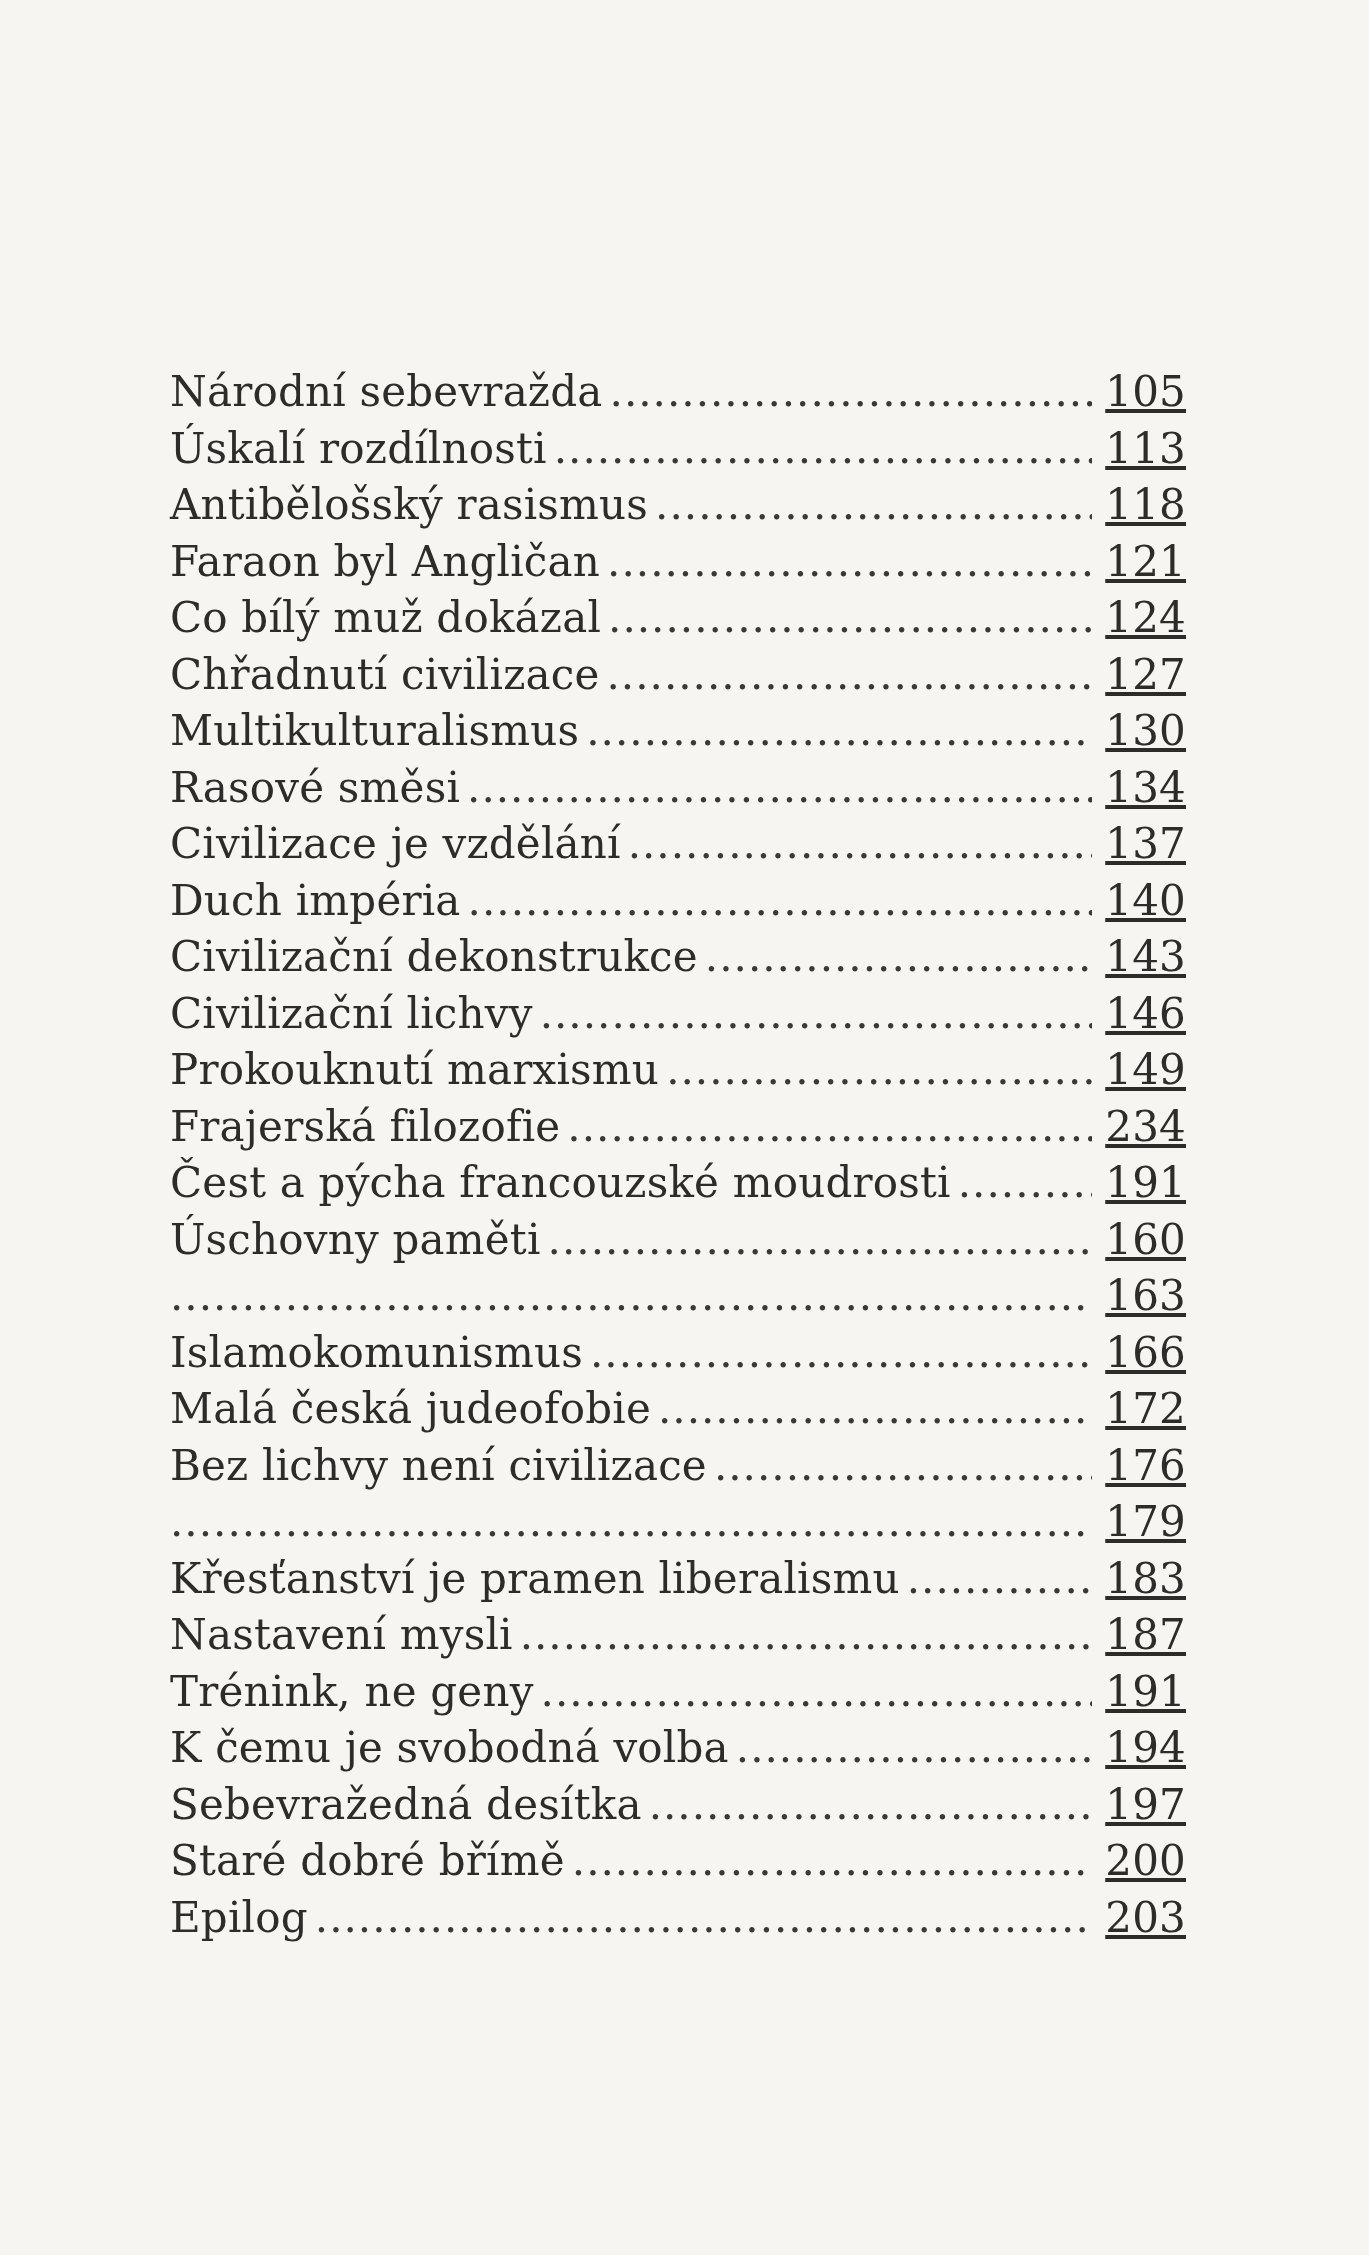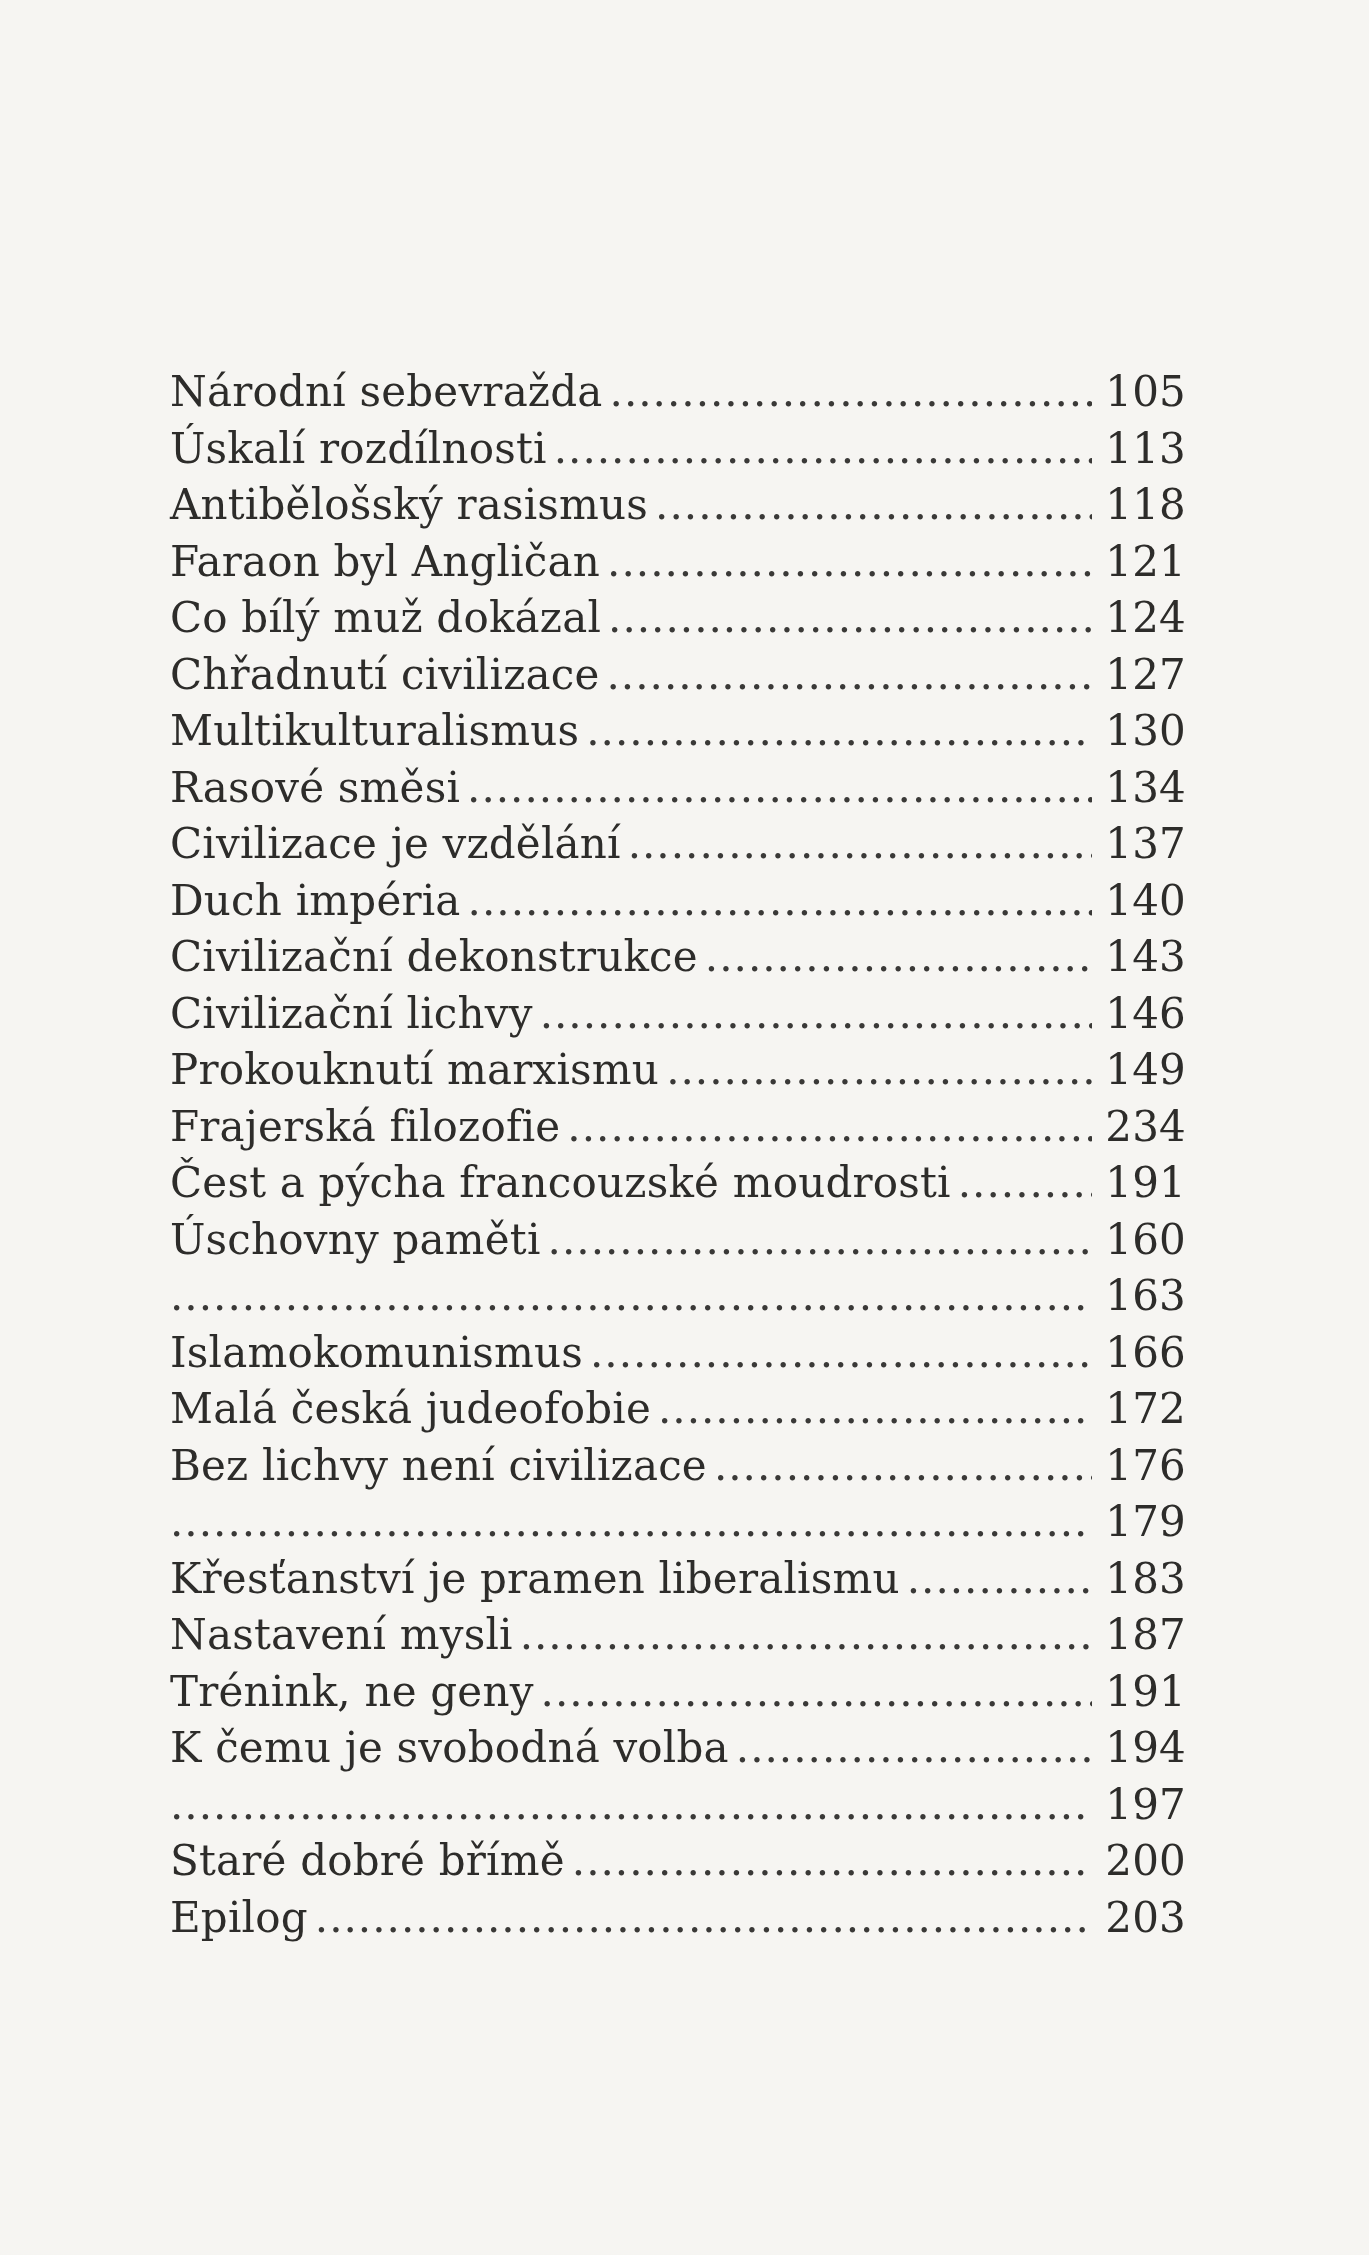--- a/index.html
+++ b/index.html
@@ -44,20 +44,21 @@
     overflow: hidden;
     white-space: nowrap;
     color: #3a3937;
     letter-spacing: 1px;
   }
   .toc-page {
     flex: 0 0 auto;
     white-space: nowrap;
     padding-left: 13px;
     text-align: right;
+    text-decoration: underline;
   }
 </style>
 </head>
 <body>
 
 <div class="book-page">
   <div class="toc-list">
   <div class="toc-row">
     <span class="toc-title">Národní sebevražda</span>
     <span class="toc-leader">............................................................................................................................................</span>
@@ -200,20 +201,21 @@
     <span class="toc-page">191</span>
   </div>
 
   <div class="toc-row">
     <span class="toc-title">K čemu je svobodná volba</span>
     <span class="toc-leader">............................................................................................................................................</span>
     <span class="toc-page">194</span>
   </div>
 
   <div class="toc-row">
+    <span class="toc-title">Sebevražedná desítka</span>
     <span class="toc-leader">............................................................................................................................................</span>
     <span class="toc-page">197</span>
   </div>
 
   <div class="toc-row">
     <span class="toc-title">Staré dobré břímě</span>
     <span class="toc-leader">............................................................................................................................................</span>
     <span class="toc-page">200</span>
   </div>
 

